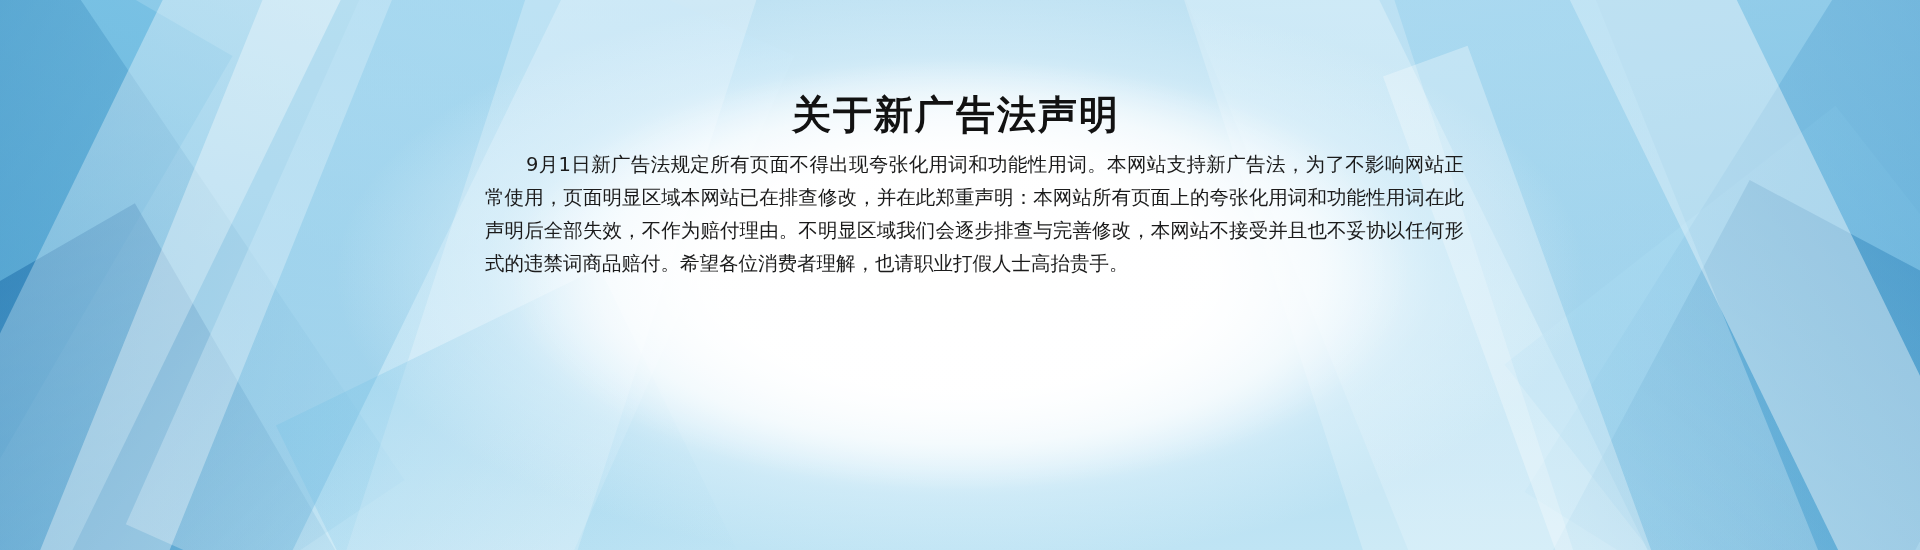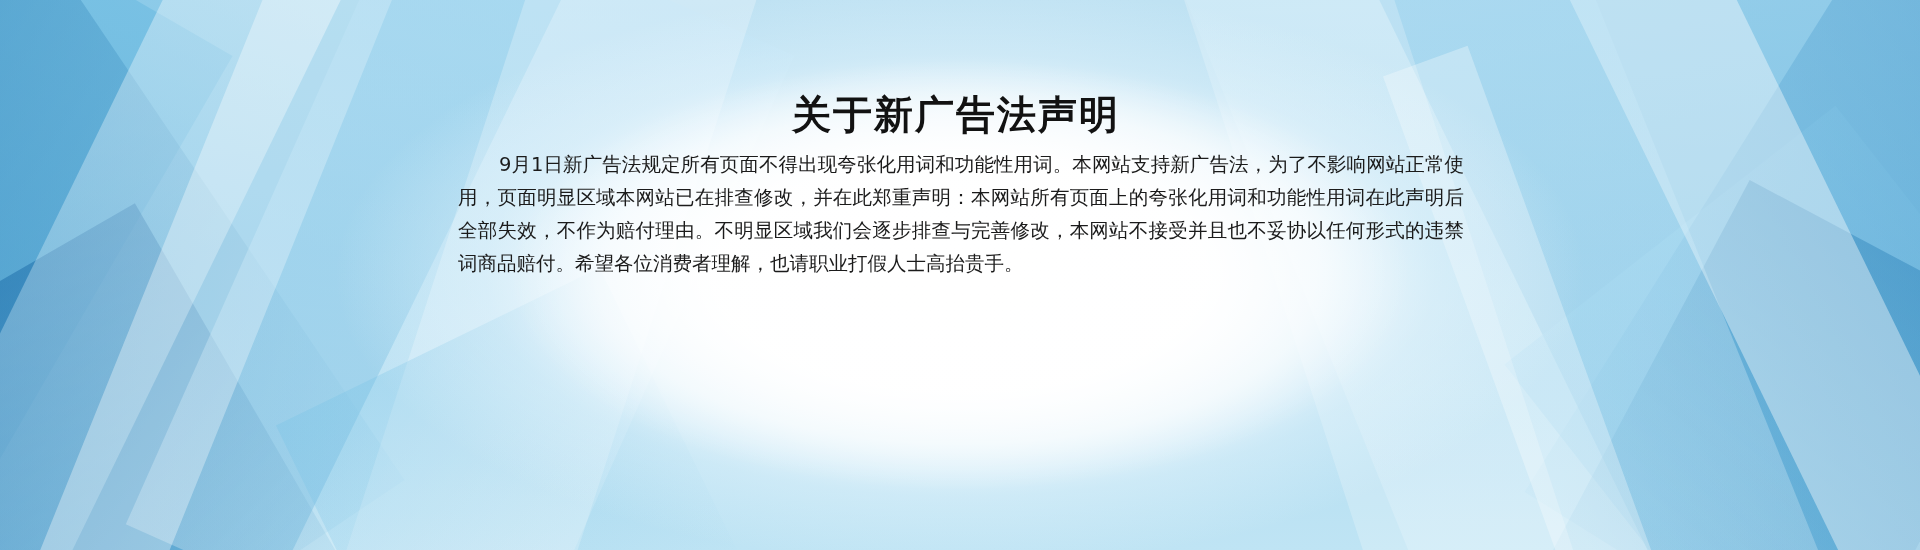--- a/index.html
+++ b/index.html
@@ -127,21 +127,21 @@
     top:148px;
     width:1006px;
     font-size:19.5px;
     line-height:33px;
     color:#1b1b1b;
     text-align:justify;
     text-justify:inter-ideograph;
     font-family:"DejaVu Sans","Liberation Sans",sans-serif;
   }
   .para { margin:0; }
-  .para.indent { text-indent:2.1em; }
+  .para.indent { text-indent:2.1em;margin-left:27px; }
 </style>
 </head>
 <body>
 
 <div id="stage">
 
   <div class="bg-layer">
     <div class="shape band s7"></div>
     <div class="shape band s1"></div>
     <div class="shape band s3"></div>

